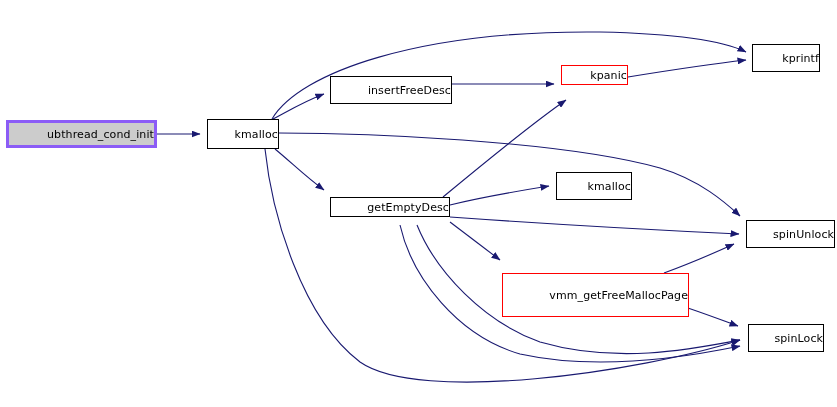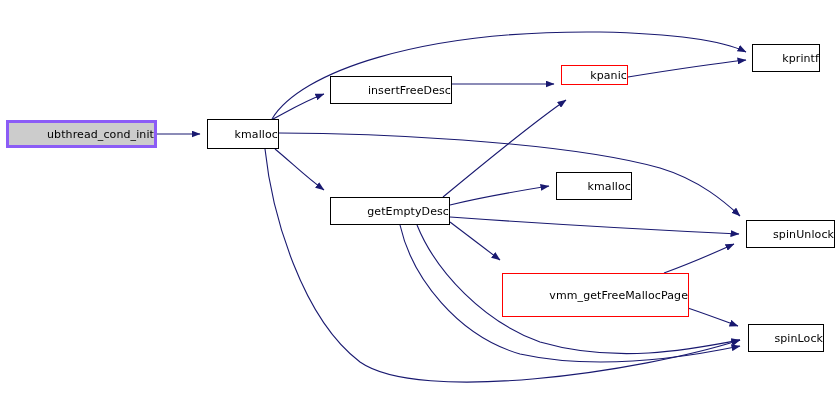--- a/index.html
+++ b/index.html
@@ -88,21 +88,21 @@
       </div>
       <div class="gnode" style="left: 330px; top: 70px; width: 122px; height: 28px; margin-top: 6px;">
         <span class="gnode-label">insertFreeDesc</span>
       </div>
       <div class="gnode highlight" style="left: 561px; top: 65px; width: 67px; height: 20px;">
         <span class="gnode-label">kpanic</span>
       </div>
       <div class="gnode" style="left: 752px; top: 44px; width: 68px; height: 28px;">
         <span class="gnode-label">kprintf</span>
       </div>
-      <div class="gnode" style="left: 330px; top: 197px; width: 120px; height: 28px;">
+      <div class="gnode" style="left: 330px; top: 197px; width: 120px; height: 20px;">
         <span class="gnode-label">getEmptyDesc</span>
       </div>
       <div class="gnode" style="left: 556px; top: 172px; width: 76px; height: 28px;">
         <span class="gnode-label">kmalloc</span>
       </div>
       <div class="gnode" style="left: 746px; top: 220px; width: 89px; height: 28px; padding-left: 32px;">
         <span class="gnode-label">spinUnlock</span>
       </div>
       <div class="gnode highlight" style="left: 502px; top: 273px; width: 187px; height: 44px;">
         <span class="gnode-label">vmm_getFreeMallocPage</span>

